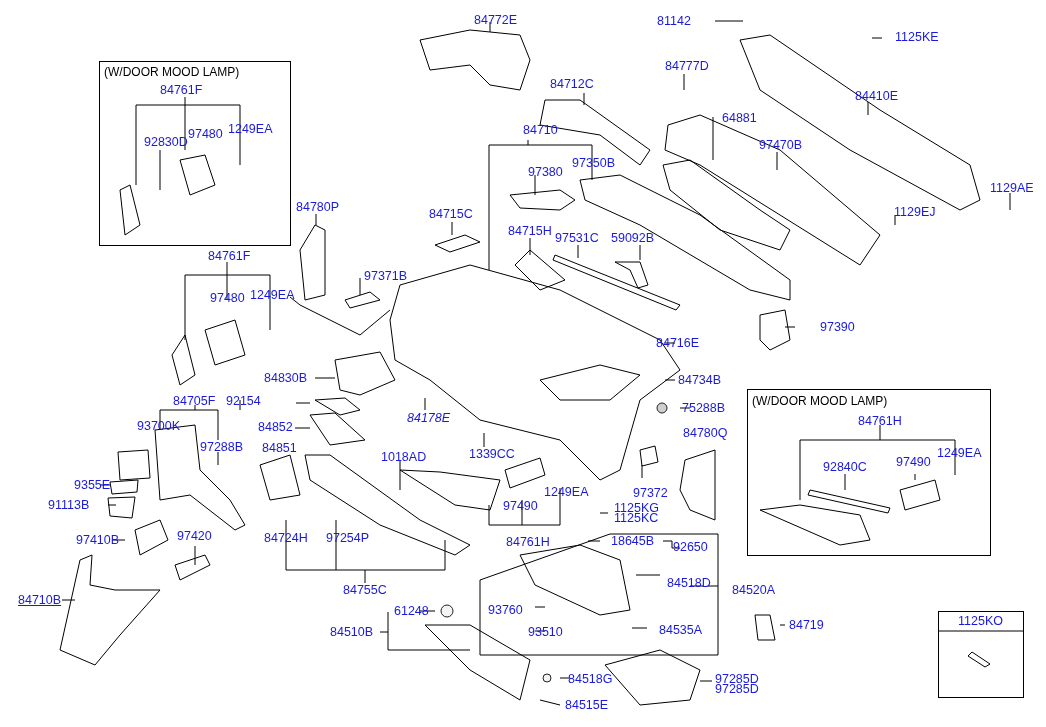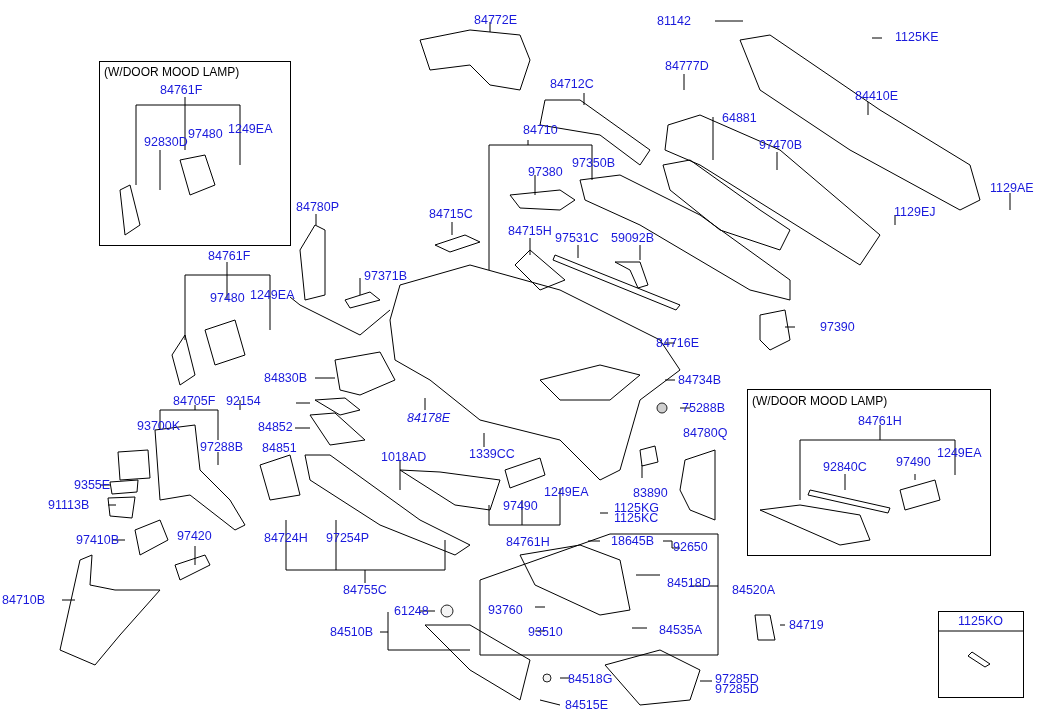--- a/index.html
+++ b/index.html
@@ -227,36 +227,36 @@
   <div class="lbl" style="left:262px;top:405px;margin-top:37px;">84851</div>
   <div class="lbl" style="left:682px;top:402px;">75288B</div>
   <div class="lbl" style="left:101px;top:420px;margin-left:36px;">93700K</div>
   <div class="lbl" style="left:258px;top:421px;">84852</div>
   <div class="lbl" style="left:407px;top:412px;font-style:italic;">84178E</div>
   <div class="lbl" style="left:200px;top:441px;">97288B</div>
   <div class="lbl" style="left:683px;top:427px;">84780Q</div>
   <div class="lbl" style="left:381px;top:451px;">1018AD</div>
   <div class="lbl" style="left:469px;top:448px;">1339CC</div>
   <div class="lbl" style="left:60px;top:479px;margin-left:14px;">9355E</div>
-  <div class="lbl" style="left:633px;top:487px;">83890</div>
+  <div class="lbl" style="left:633px;top:487px;">97372</div>
   <div class="lbl" style="left:544px;top:486px;">1249EA</div>
   <div class="lbl" style="left:48px;top:499px;">91113B</div>
   <div class="lbl" style="left:503px;top:500px;">97490</div>
   <div class="lbl" style="left:614px;top:502px;">1125KG</div>
   <div class="lbl" style="left:614px;top:512px;">1125KC</div>
   <div class="lbl" style="left:76px;top:534px;">97410B</div>
   <div class="lbl" style="left:177px;top:530px;">97420</div>
   <div class="lbl" style="left:264px;top:532px;">84724H</div>
   <div class="lbl" style="left:326px;top:532px;">97254P</div>
   <div class="lbl" style="left:506px;top:536px;">84761H</div>
   <div class="lbl" style="left:611px;top:535px;">18645B</div>
   <div class="lbl" style="left:673px;top:541px;">92650</div>
   <div class="lbl" style="left:343px;top:584px;">84755C</div>
   <div class="lbl" style="left:667px;top:577px;">84518D</div>
-  <div class="lbl" style="left:2px;top:594px;">84710B</div>
+  <div class="lbl" style="left:18px;top:594px;text-decoration:underline;">84710B</div>
   <div class="lbl" style="left:732px;top:584px;">84520A</div>
   <div class="lbl" style="left:394px;top:605px;">61248</div>
   <div class="lbl" style="left:488px;top:604px;">93760</div>
   <div class="lbl" style="left:330px;top:626px;">84510B</div>
   <div class="lbl" style="left:528px;top:626px;">93510</div>
   <div class="lbl" style="left:659px;top:624px;">84535A</div>
   <div class="lbl" style="left:789px;top:619px;">84719</div>
   <div class="lbl" style="left:568px;top:673px;">84518G</div>
   <div class="lbl" style="left:715px;top:673px;">97285D</div>
   <div class="lbl" style="left:715px;top:683px;">97285D</div>

